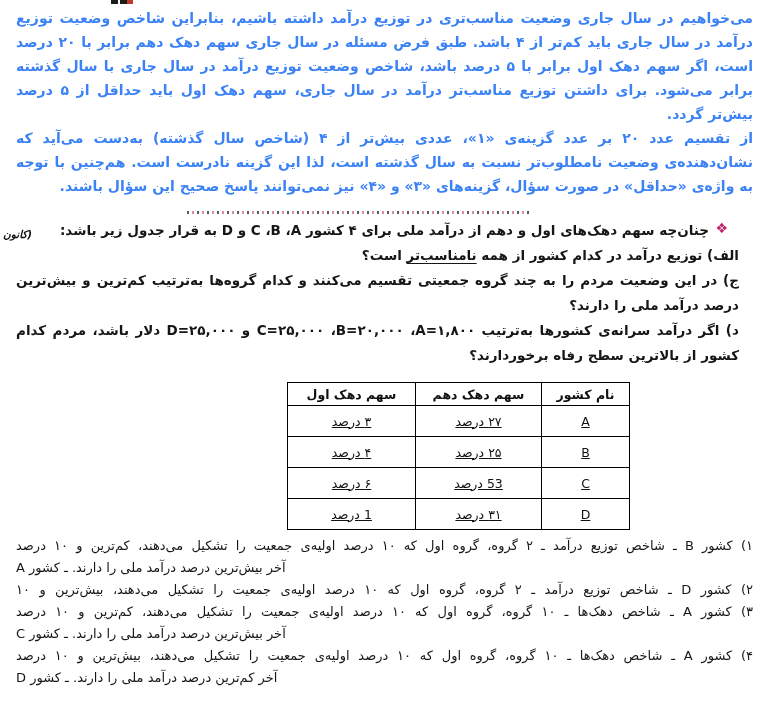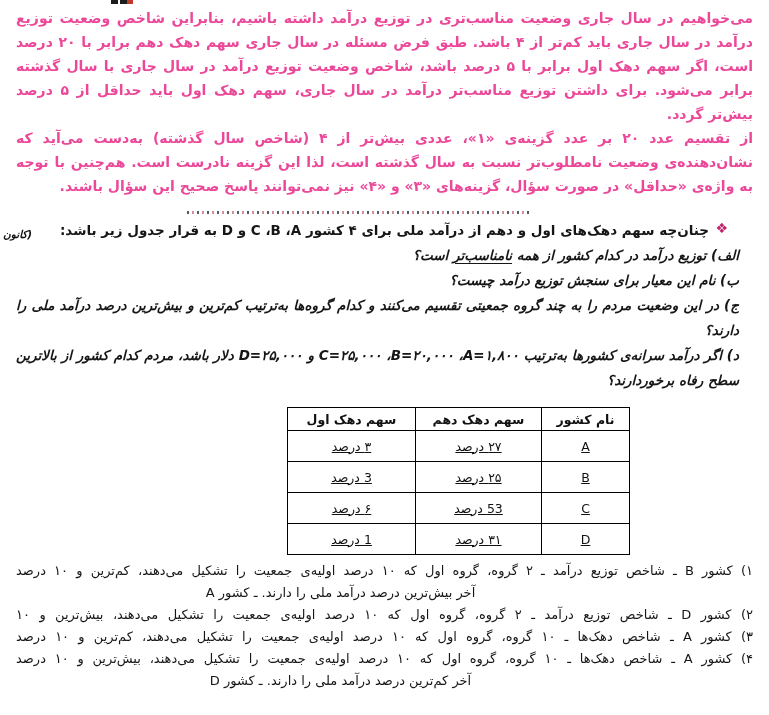--- a/index.html
+++ b/index.html
@@ -10,21 +10,21 @@
   }
   .page{padding:6px 16px 0 16px;position:relative;}
   
   .top-mark{position:absolute;top:0;height:4px;}
   .tm1{left:111px;width:7px;background:#1c1c1c;}
   .tm2{left:120px;width:7px;background:#1c1c1c;}
   .tm3{left:127px;width:6px;background:#c0392b;}
 
   .expl p{
     margin:0;font-size:14px;font-weight:bold;line-height:24px;
-    text-align:justify;color:#ec4899;
+    text-align:justify;color:#3b82f6;
   }
   .expl .p1{min-height:96px;}
   .expl .p2{min-height:72px;}
 
   .dots{
     height:3px;width:344px;margin:13px 222px 4px auto;
     background:repeating-linear-gradient(90deg,
       #565a66 0 2px, transparent 2px 5px,
       #d98f99 5px 7px, transparent 7px 10px);
   }
@@ -32,21 +32,21 @@
   .q-intro{position:relative;margin:0 44px 0 0;min-height:25px;
     font-size:13.5px;font-weight:bold;line-height:25px;}
   .bullet{
     position:absolute;right:-19px;top:3px;font-size:14px;line-height:14px;
     color:#c0256b;font-weight:normal;
   }
   .source{
     position:absolute;left:-36px;top:4px;font-size:10.5px;
     font-weight:bold;font-style:italic;color:#111;white-space:nowrap;
   }
-  .q-part{margin:0 14px 0 0;font-size:13.5px;font-weight:bold;line-height:25px;text-align:justify;font-style:italic;}
+  .q-part{margin:0 14px 0 0;font-size:13.5px;font-weight:bold;line-height:25px;text-align:justify;}
   .u{text-decoration:underline;text-underline-offset:3px;}
 
   table.income{
     border-collapse:collapse;margin:14px 123px 0 auto;
     table-layout:fixed;width:342px;
   }
   table.income td,table.income th{
     border:1px solid #000;text-align:center;vertical-align:middle;
     font-size:12.5px;padding:0 4px;color:#111;
   }
@@ -55,21 +55,21 @@
   .col-country{width:88px;}
   .col-tenth{width:126px;}
   .col-first{width:128px;}
 
   .options{margin-top:5px;}
   .opt{margin:0;}
   .opt .l1{
     font-size:13px;line-height:22px;text-align:justify;text-align-last:justify;
   }
   .opt .l2{
-    font-size:13px;line-height:22px;margin-right:88px;text-align:center;
+    font-size:13px;line-height:22px;margin-right:88px;text-align:left;
   }
 </style>
 </head>
 <body>
 
 <div class="top-mark tm1"></div>
 <div class="top-mark tm2"></div>
 <div class="top-mark tm3"></div>
 
 <div class="page">
@@ -81,21 +81,20 @@
 
   <div class="dots"></div>
 
   <div class="q-intro">
     <span class="bullet">❖</span>
     <span class="source">(کانون 91)</span>
     <span>چنان‌چه سهم دهک‌های اول و دهم از درآمد ملی برای ۴ کشور A‏، B‏، C‏ و D‏ به قرار جدول زیر باشد:</span>
   </div>
 
   <p class="q-part"><span>الف) توزیع درآمد در کدام کشور از همه </span><span class="u">نامناسب‌تر</span><span> است؟</span></p>
-  <p class="q-part">ب) نام این معیار برای سنجش توزیع درآمد چیست؟</p>
   <p class="q-part">ج) در این وضعیت مردم را به چند گروه جمعیتی تقسیم می‌کنند و کدام گروه‌ها به‌ترتیب کم‌ترین و بیش‌ترین درصد درآمد ملی را دارند؟</p>
   <p class="q-part">د) اگر درآمد سرانه‌ی کشورها به‌ترتیب A=۱,۸۰۰‏، B=۲۰,۰۰۰‏، C=۲۵,۰۰۰‏ و D=۲۵,۰۰۰‏ دلار باشد، مردم کدام کشور از بالاترین سطح رفاه برخوردارند؟</p>
 
   <table class="income">
     <colgroup>
       <col class="col-country">
         <col class="col-tenth">
         <col class="col-first">
     </colgroup>
     <tbody>
@@ -105,21 +104,21 @@
       <th>سهم دهک اول</th>
     </tr>
     <tr>
       <td>A</td>
       <td>۲۷ درصد</td>
       <td>۳ درصد</td>
     </tr>
     <tr>
       <td>B</td>
       <td>۲۵ درصد</td>
-      <td>3 درصد</td>
+      <td>۴ درصد</td>
     </tr>
     <tr>
       <td>C</td>
       <td>53 درصد</td>
       <td>۶ درصد</td>
     </tr>
     <tr>
       <td>D</td>
       <td>۳۱ درصد</td>
       <td>1 درصد</td>
@@ -130,20 +129,21 @@
   <div class="options">
     <div class="opt">
       <div class="l1">۱) کشور B‏ ـ شاخص توزیع درآمد ـ ۲ گروه، گروه اول که ۱۰ درصد اولیه‌ی جمعیت را تشکیل می‌دهند، کم‌ترین و ۱۰ درصد</div>
       <div class="l2">آخر بیش‌ترین درصد درآمد ملی را دارند. ـ کشور A</div>
     </div>
     <div class="opt">
       <div class="l1">۲) کشور D‏ ـ شاخص توزیع درآمد ـ ۲ گروه، گروه اول که ۱۰ درصد اولیه‌ی جمعیت را تشکیل می‌دهند، بیش‌ترین و ۱۰</div>
     </div>
     <div class="opt">
       <div class="l1">۳) کشور A‏ ـ شاخص دهک‌ها ـ ۱۰ گروه، گروه اول که ۱۰ درصد اولیه‌ی جمعیت را تشکیل می‌دهند، کم‌ترین و ۱۰ درصد</div>
+      <div class="l2">آخر بیش‌ترین درصد درآمد ملی را دارند. ـ کشور C</div>
     </div>
     <div class="opt">
       <div class="l1">۴) کشور A‏ ـ شاخص دهک‌ها ـ ۱۰ گروه، گروه اول که ۱۰ درصد اولیه‌ی جمعیت را تشکیل می‌دهند، بیش‌ترین و ۱۰ درصد</div>
       <div class="l2">آخر کم‌ترین درصد درآمد ملی را دارند. ـ کشور D</div>
     </div>
   </div>
 
 </div>
 
 </body></html>

